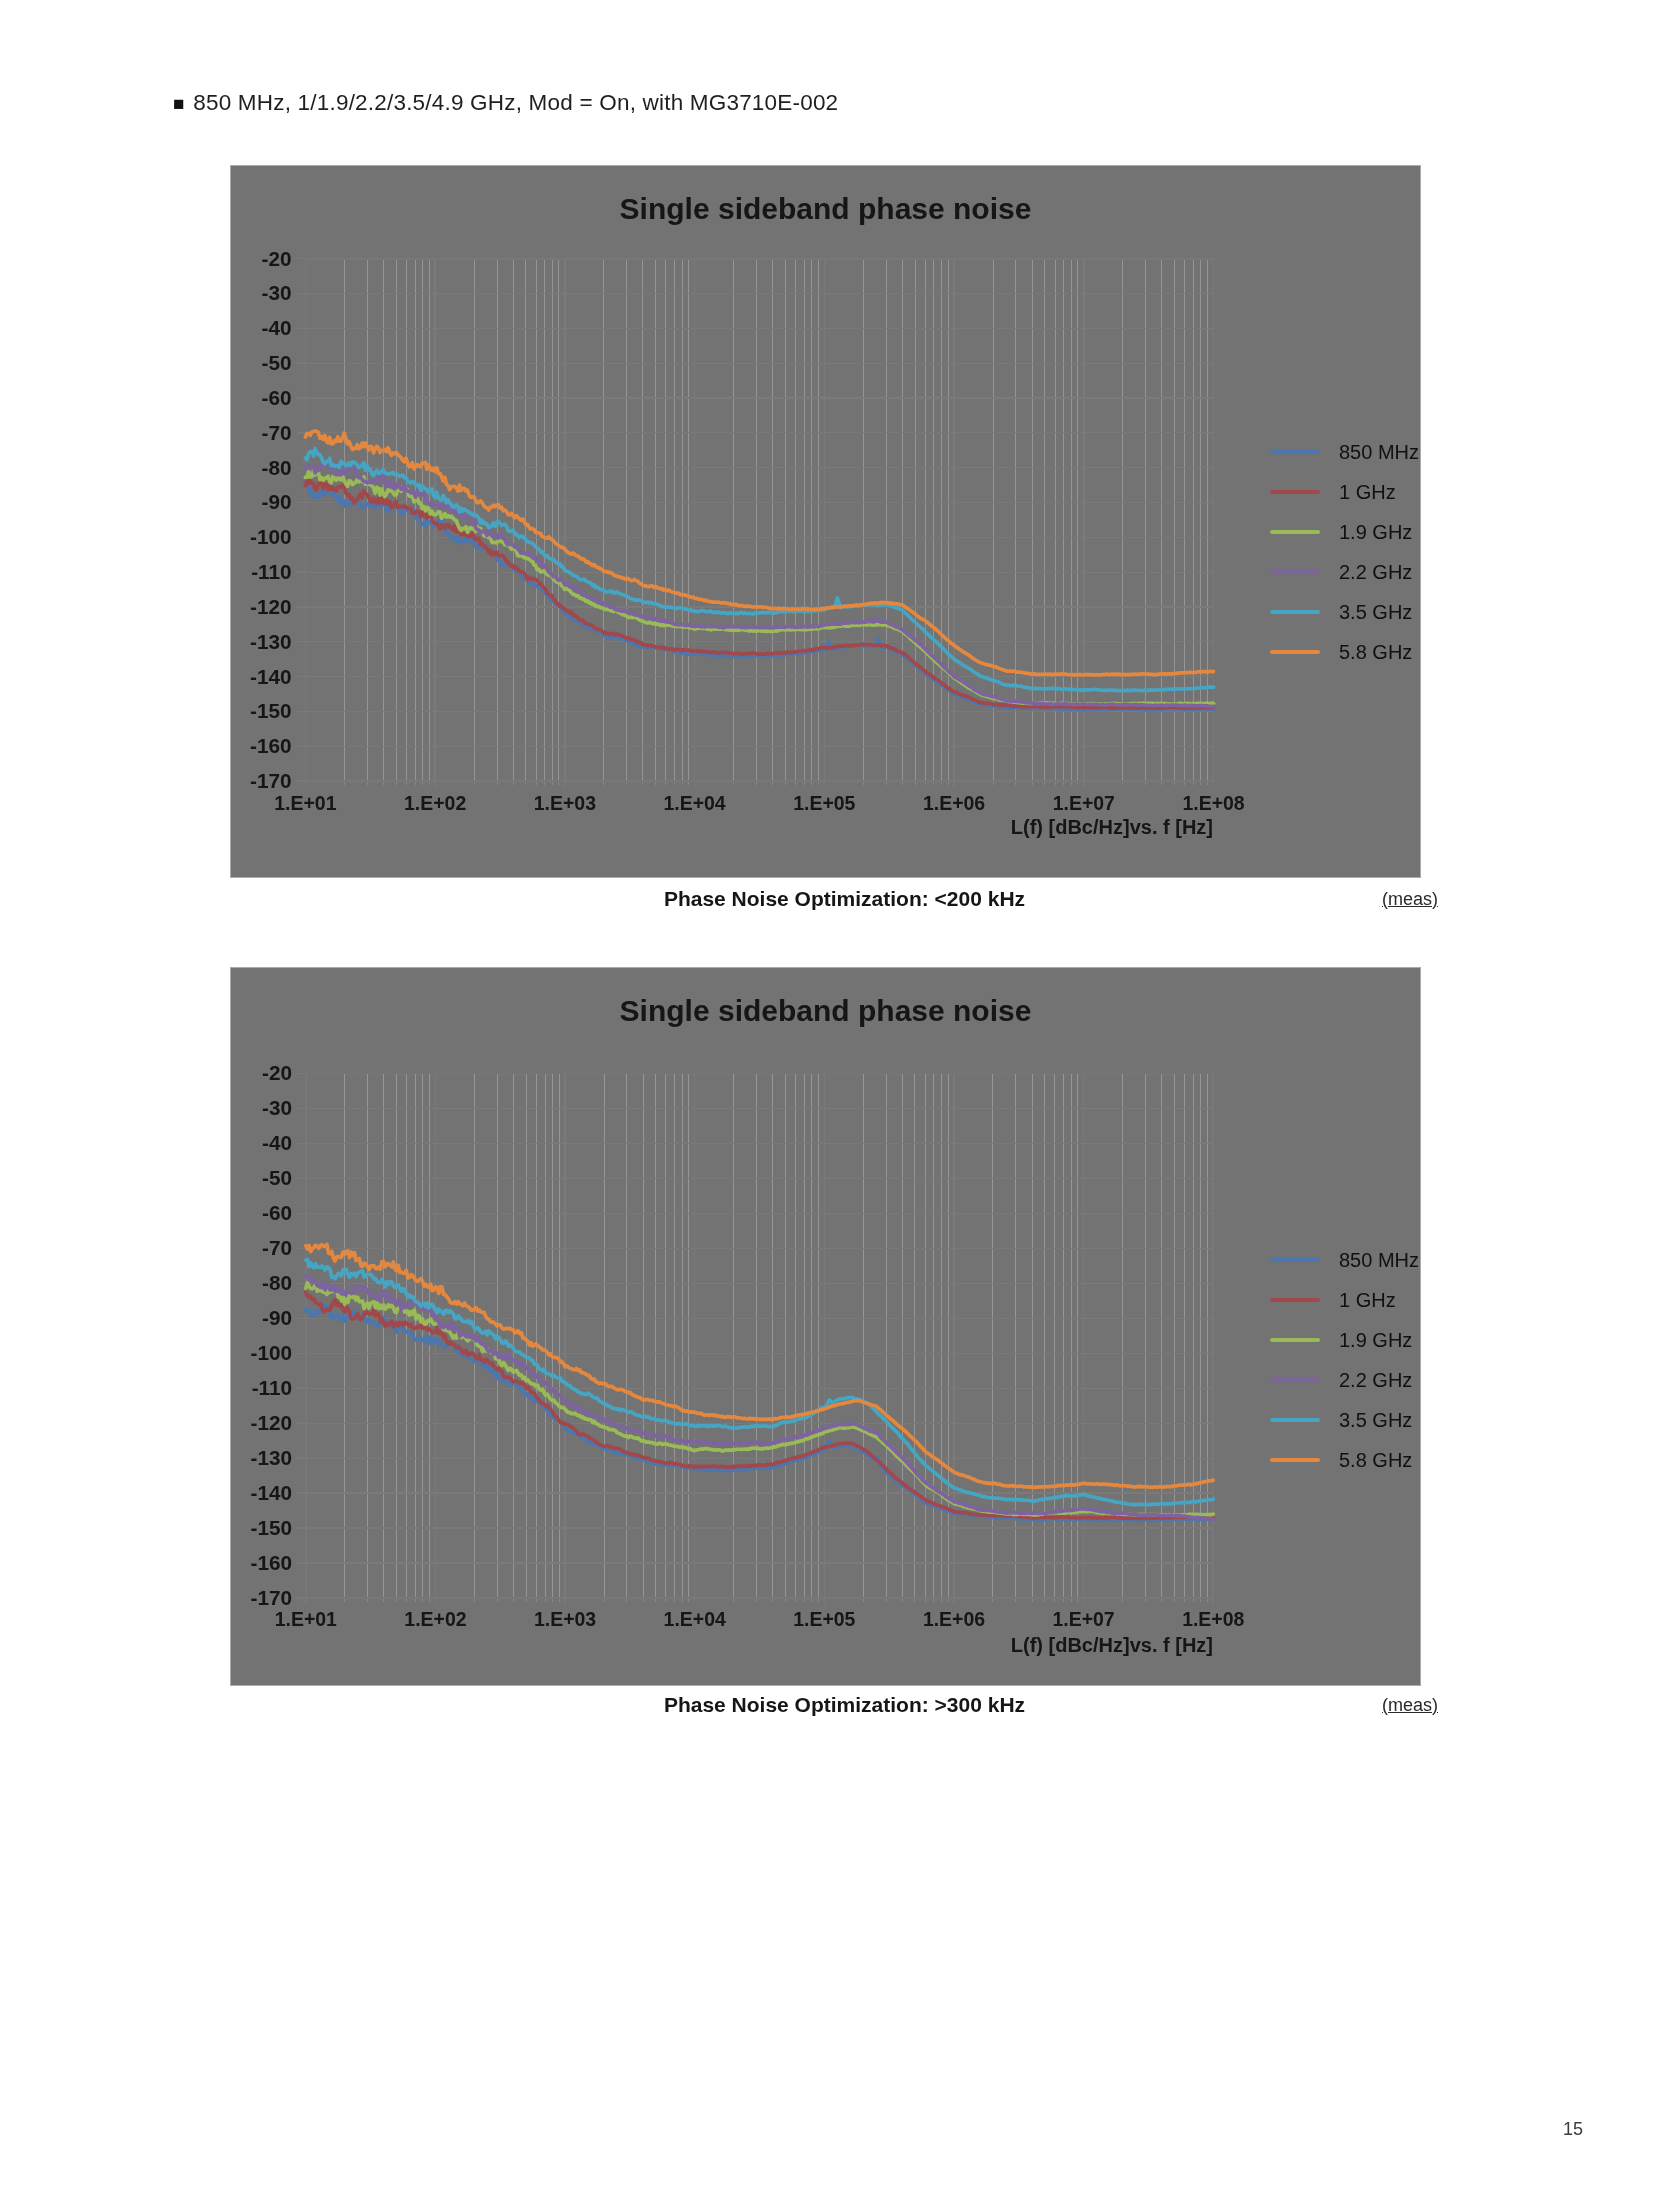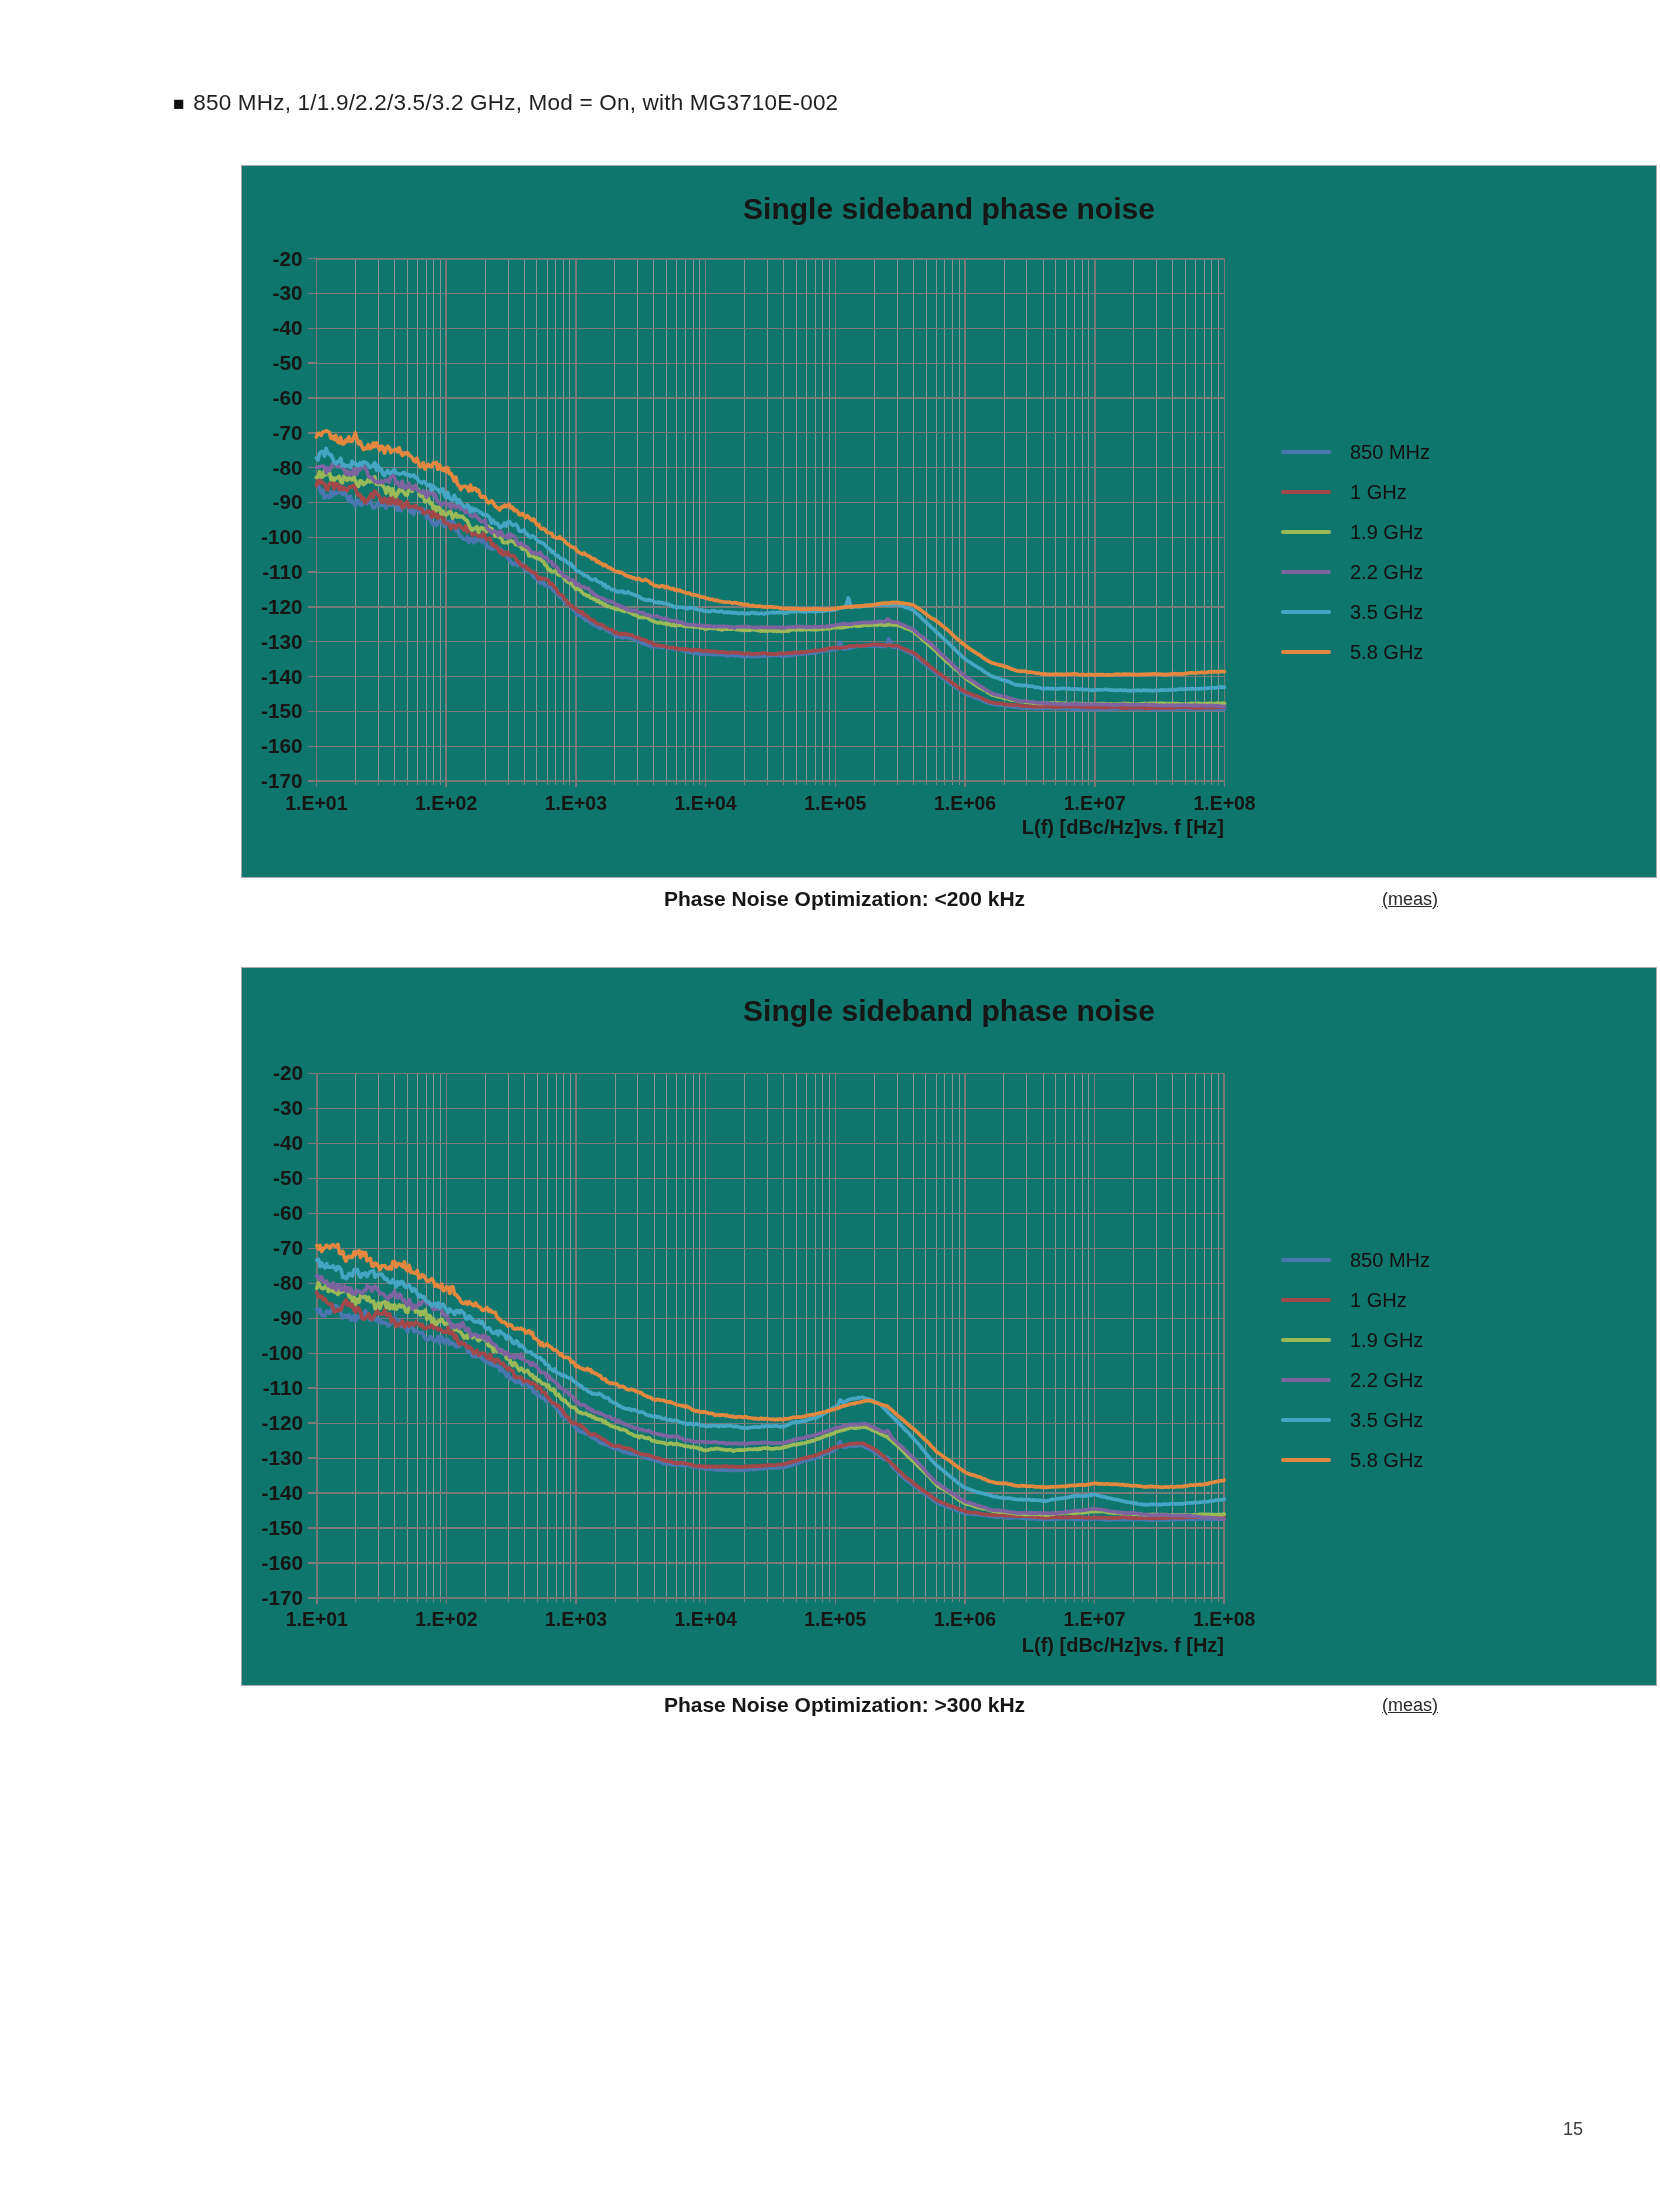--- a/index.html
+++ b/index.html
@@ -1,21 +1,21 @@
 <!DOCTYPE html>
 <html style="font-size:14px"><head>
 <meta charset="utf-8">
 <style>
   html,body{margin:0;padding:0;background:#ffffff;}
   .page{position:relative;width:1660px;height:2205px;background:#ffffff;
         font-family:"Liberation Sans",sans-serif;color:#1d1d1d;overflow:hidden;}
   .doc-header{position:absolute;left:173px;top:90px;display:flex;align-items:center;
         font-size:22.5px;font-weight:500;color:#1f1f1f;letter-spacing:0.2px;}
   .doc-header .marker{font-size:19px;margin-right:8.6px;line-height:1;color:#111;}
-  .chart-box{position:absolute;left:241px;width:1416px;background:#0f766e;
+  .chart-box{position:absolute;left:230px;width:1191px;background:#737373;
         border:1.7px solid #ababab;box-sizing:border-box;}
   #chart-box-1{top:165px;height:713px;}
   #chart-box-2{top:967px;height:719px;}
   .chart-title{position:absolute;top:26px;left:0;width:100%;text-align:center;
         font-size:30px;font-weight:bold;color:#161616;}
   .plot-svg{position:absolute;left:0;top:0;}
   .plot-svg text{font-family:"Liberation Sans",sans-serif;fill:#161616;}
   .x-axis-title{position:absolute;left:74px;width:908px;text-align:right;
         font-size:20px;font-weight:bold;color:#161616;}
   .legend{position:absolute;left:1039px;width:152px;}
@@ -30,21 +30,21 @@
   .meas-note{position:absolute;right:-6px;top:1.7px;font-size:18px;font-weight:400;color:#2a2a2a;text-decoration:underline;}
   .page-number{position:absolute;left:1563px;top:2119px;font-size:18px;color:#3c3c3c;}
 </style>
 </head>
 <body>
 
 <div class="page">
 
   <div class="doc-header">
     <span class="marker">■</span>
-    <span>850 MHz, 1/1.9/2.2/3.5/3.2 GHz, Mod = On, with MG3710E-002</span>
+    <span>850 MHz, 1/1.9/2.2/3.5/4.9 GHz, Mod = On, with MG3710E-002</span>
   </div>
 
   <div class="chart-box" id="chart-box-1">
     <div class="chart-title">Single sideband phase noise</div>
     <div class="chart-mount">
         <svg width="1191" height="713" viewBox="0 0 1377 824" class="plot-svg">
           <g shape-rendering="crispEdges">
             <line x1="131.1544993495972" y1="107" x2="131.1544993495972" y2="711" stroke="#9b9b9b" stroke-width="1"></line>
             <line x1="131.1544993495972" y1="711" x2="131.1544993495972" y2="716" stroke="#8a8a8a" stroke-width="1"></line>
             <line x1="157.56818820794936" y1="107" x2="157.56818820794936" y2="711" stroke="#9b9b9b" stroke-width="1"></line>

